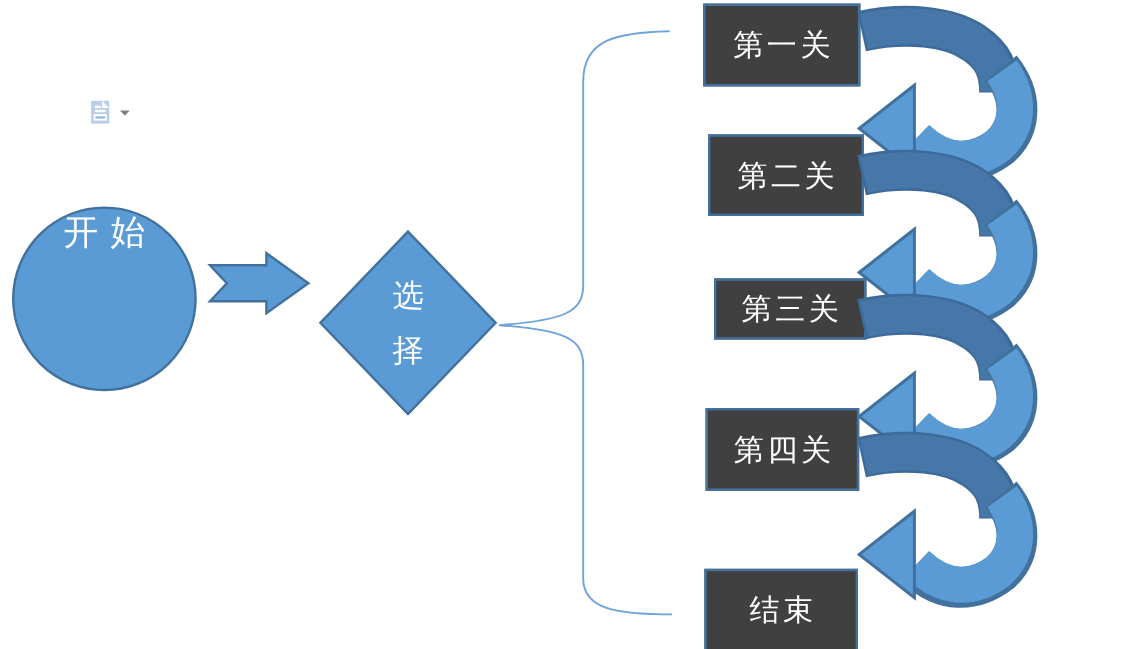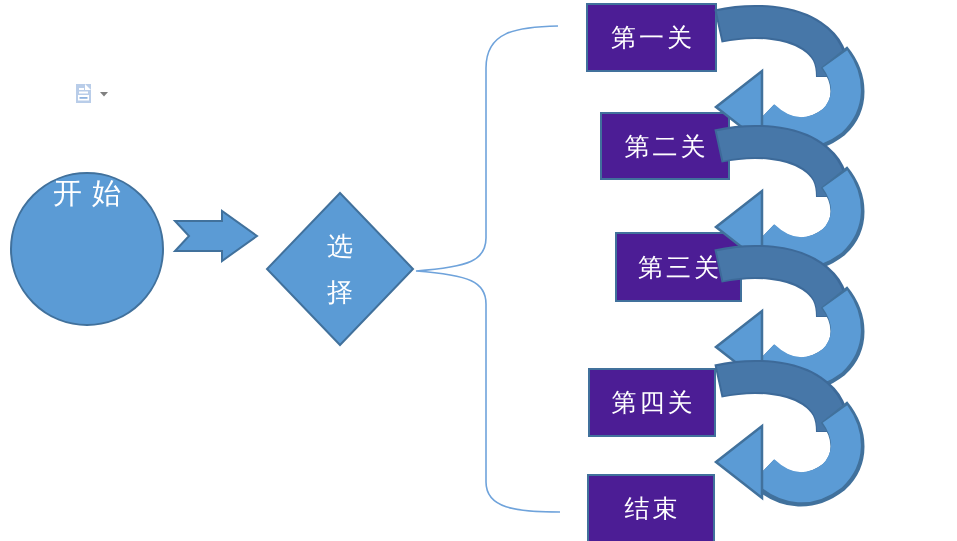--- a/index.html
+++ b/index.html
@@ -20,21 +20,21 @@
   }
   .start-circle .shape-label{font-size:29px;letter-spacing:10px;text-indent:10px;}
   
   .decision-wrap{left:262px;top:188px;width:156px;height:164px;}
   .decision-label{
     position:absolute;inset:0;display:flex;flex-direction:column;
     align-items:center;justify-content:center;color:#fff;font-size:26px;line-height:46px;
   }
   
   .lvl{
-    background:#4c1d95;border:2px solid #41719C;box-sizing:border-box;
+    background:#404040;border:2px solid #41719C;box-sizing:border-box;
     display:flex;align-items:center;justify-content:center;
   }
   .lvl .shape-label{font-size:25px;letter-spacing:3px;text-indent:3px;}
   
   .paste-btn{left:74px;top:82px;width:36px;height:24px;cursor:pointer;}
 </style>
 </head>
 <body>
 
 <div class="slide">
@@ -72,27 +72,27 @@
   </div>
 
   <svg class="abs" style="left:410px;top:20px;" width="160" height="500" viewBox="0 0 160 500">
     <path d="M 148 6 C 105 7 76 12 76 48 L 76 218 C 76 240 60 247 6 251
              C 60 255 76 262 76 284 L 76 462 C 76 488 105 492 150 492" fill="none" stroke="#6FA3DB" stroke-width="1.6"></path>
   </svg>
 
   <div class="abs lvl" style="left:586px;top:3px;width:131px;height:69px;">
     <span class="shape-label">第一关</span>
   </div>
-  <div class="abs lvl" style="left:590px;top:112px;width:130px;height:68px;margin-left:10px;">
+  <div class="abs lvl" style="left:590px;top:112px;width:130px;height:68px;">
     <span class="shape-label">第二关</span>
   </div>
-  <div class="abs lvl" style="left:595px;top:232px;width:127px;height:70px;margin-left:20px;">
+  <div class="abs lvl" style="left:595px;top:232px;width:127px;height:51px;">
     <span class="shape-label">第三关</span>
   </div>
-  <div class="abs lvl" style="left:588px;top:368px;width:128px;height:69px;">
+  <div class="abs lvl" style="left:588px;top:340px;width:128px;height:69px;">
     <span class="shape-label">第四关</span>
   </div>
   <div class="abs lvl" style="left:587px;top:474px;width:128px;height:69px;">
     <span class="shape-label">结束</span>
   </div>
 
   <svg class="abs" style="left:700px;top:0;" width="180" height="541" viewBox="0 0 180 541">
     <defs>
       <g id="uturn-arrow">
 

